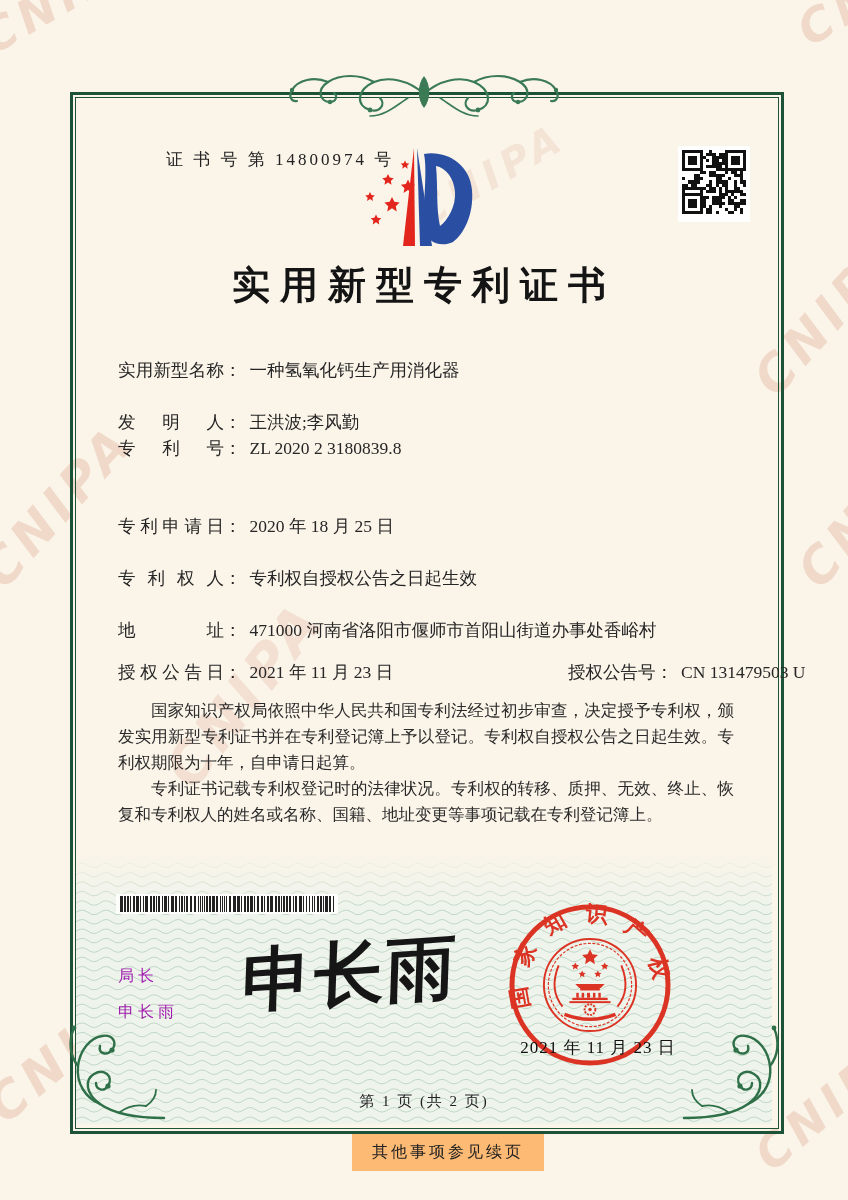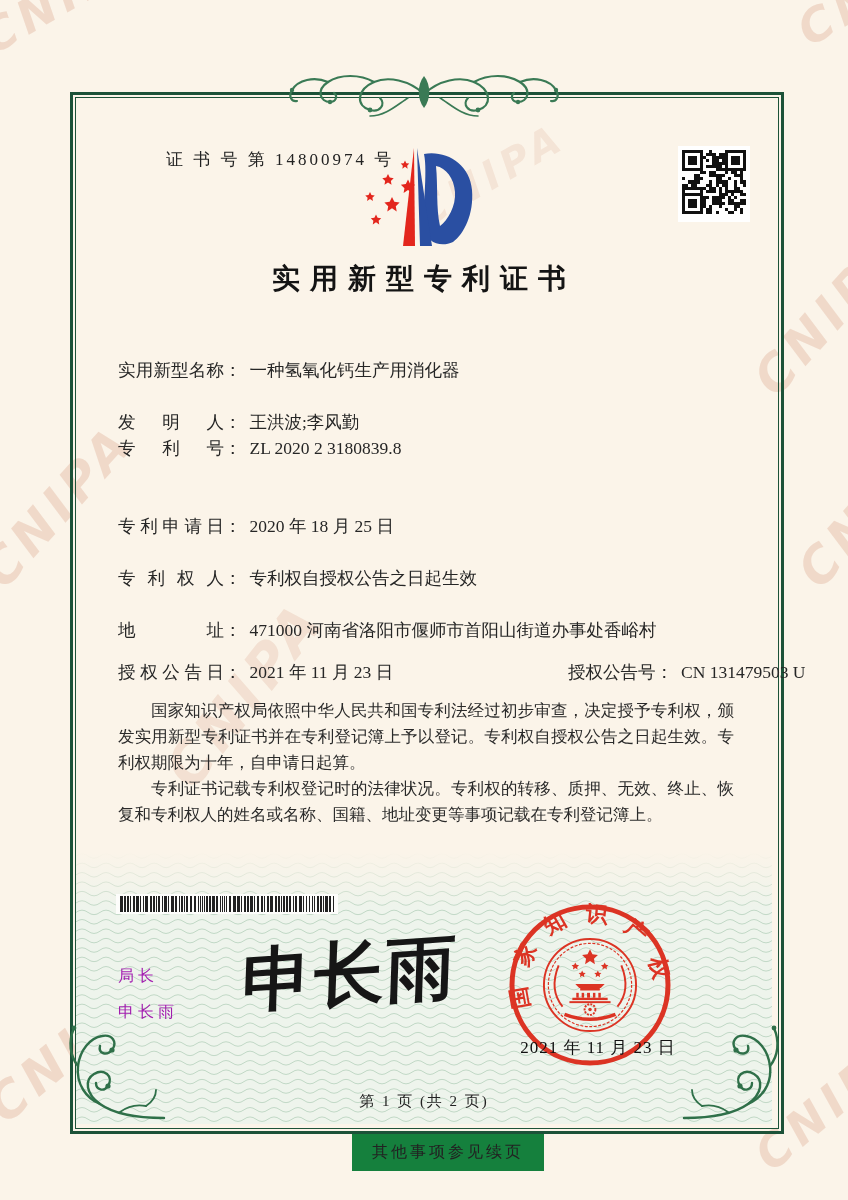--- a/index.html
+++ b/index.html
@@ -17,21 +17,21 @@
     transform-origin:left top;pointer-events:none;
   }
   
   .frame{position:absolute;left:70px;top:92px;width:708px;height:1036px;border:3px solid #1c5238;}
   .frame-inner{position:absolute;left:2px;top:2px;right:2px;bottom:2px;border:1px solid #1c5238;}
   
   .cert-no{position:absolute;left:118px;top:148px;font-size:17px;letter-spacing:3px;color:#222;margin-left:48px;}
   .logo{position:absolute;left:356px;top:142px;}
   .qr-wrap{position:absolute;left:678px;top:146px;background:#fff;padding:4px;}
   .title{position:absolute;left:70px;top:260px;width:708px;text-align:center;
-         font-size:28px;font-weight:bold;letter-spacing:10px;color:#141414;}
+         font-size:38px;font-weight:bold;letter-spacing:10px;color:#141414;}
   
   .row{position:absolute;left:118px;font-size:17.5px;color:#262626;white-space:nowrap;}
   .row .lab{display:inline-block;width:106px;text-align:justify;text-align-last:justify;vertical-align:bottom;}
   .row .val{margin-left:8px;}
   .grant2{position:absolute;left:450px;top:0;}
   
   .paras{position:absolute;left:118px;top:698px;width:616px;font-size:16.5px;
          line-height:26px;text-align:justify;color:#2a2a2a;}
   .paras p{margin:0;text-indent:2em;font-family:Liberation Serif, serif;}
   
@@ -39,21 +39,21 @@
   .barcode-wrap{position:absolute;left:116px;top:894px;background:#fdfdfb;padding:2px 4px;line-height:0;}
   .signer{position:absolute;left:118px;font-size:16px;letter-spacing:4px;color:#a21caf;}
   .signature{position:absolute;left:242px;top:928px;font-size:70px;font-weight:bold;
              letter-spacing:2px;color:#161616;transform:rotate(-4deg) skewX(-6deg);white-space:nowrap;}
   .seal{position:absolute;left:508px;top:903px;width:164px;height:164px;opacity:.95;}
   .seal-date{position:absolute;left:520px;top:1036px;width:156px;text-align:center;
              font-size:17px;letter-spacing:1px;color:#111;}
   .page-info{position:absolute;left:70px;top:1092px;width:708px;text-align:center;
              font-size:15px;letter-spacing:2px;color:#222;}
   .footer-note{position:absolute;left:0;top:1134px;width:848px;text-align:center;}
-  .footer-note span{display:inline-block;background:#15803d;padding:8px 20px;
+  .footer-note span{display:inline-block;background:#fdba74;padding:8px 20px;
                     font-size:16px;letter-spacing:3px;color:#222;margin-left:48px;}
   .orn{position:absolute;pointer-events:none;}
 </style>
 </head>
 <body>
 
 <div class="page">
 
   <span class="wm" style="left:-28px;top:18px;font-size:46px;transform:rotate(-30deg)">CNIPA</span>
   <span class="wm" style="left:788px;top:10px;font-size:46px;transform:rotate(-30deg)">CNIPA</span>

